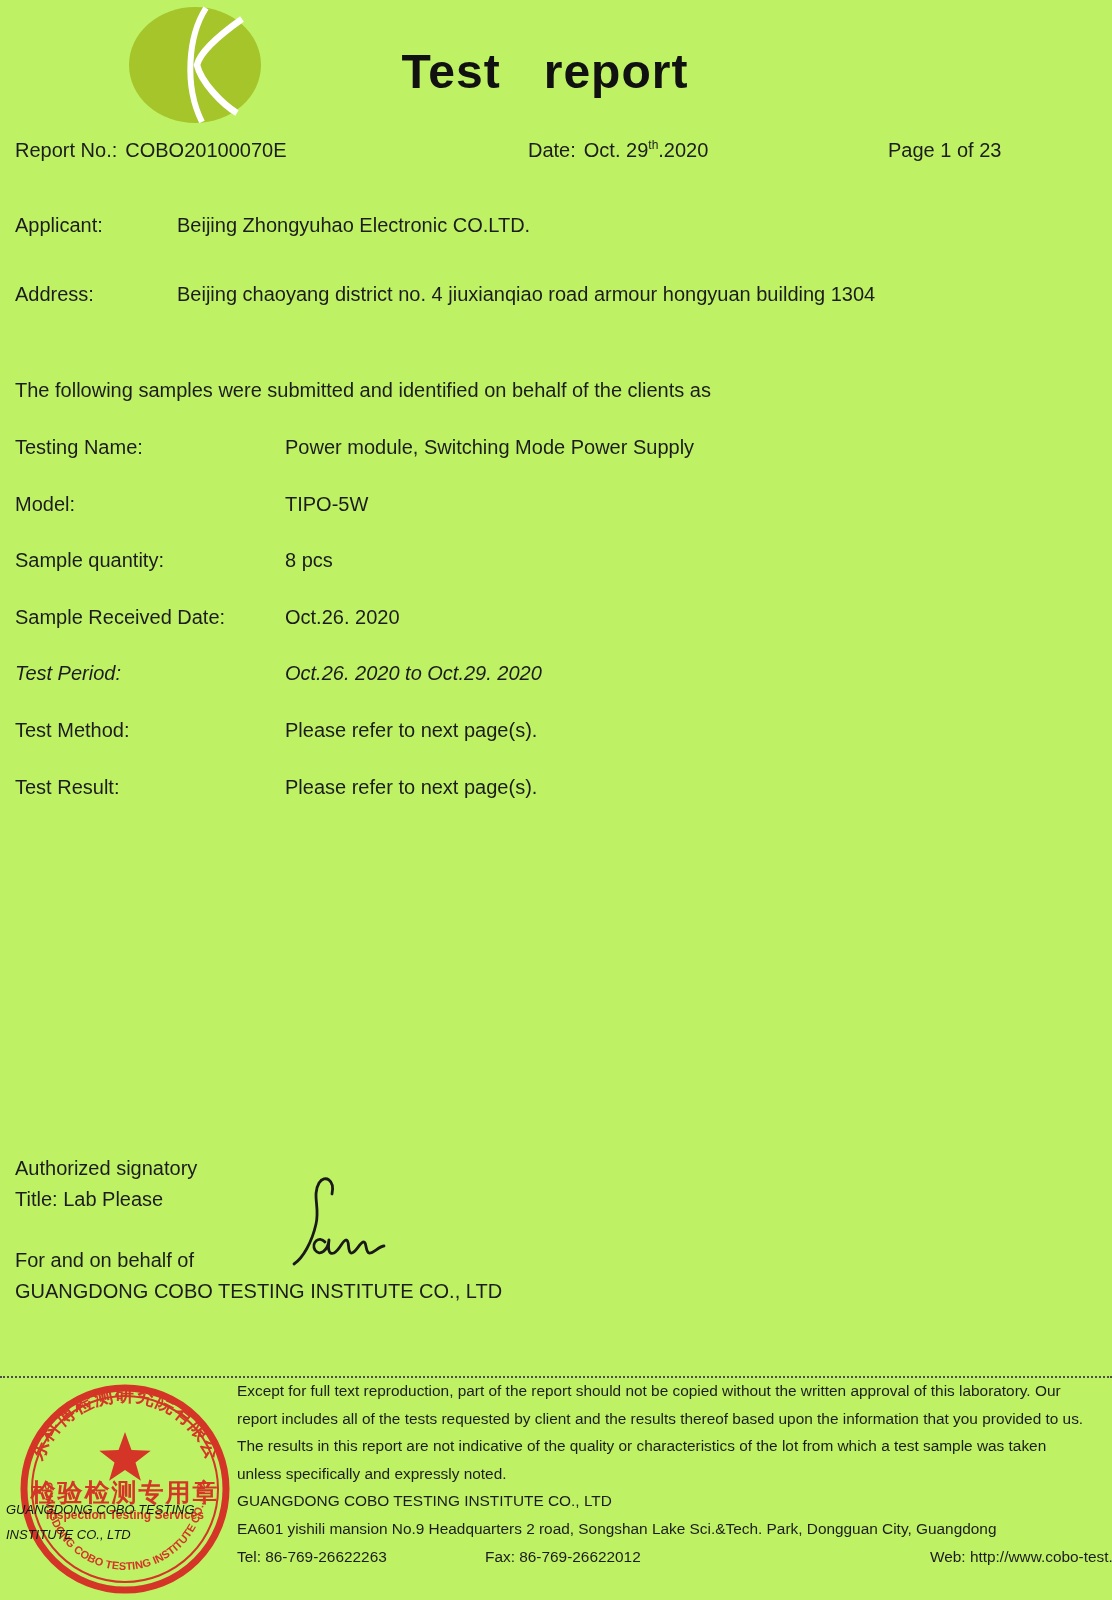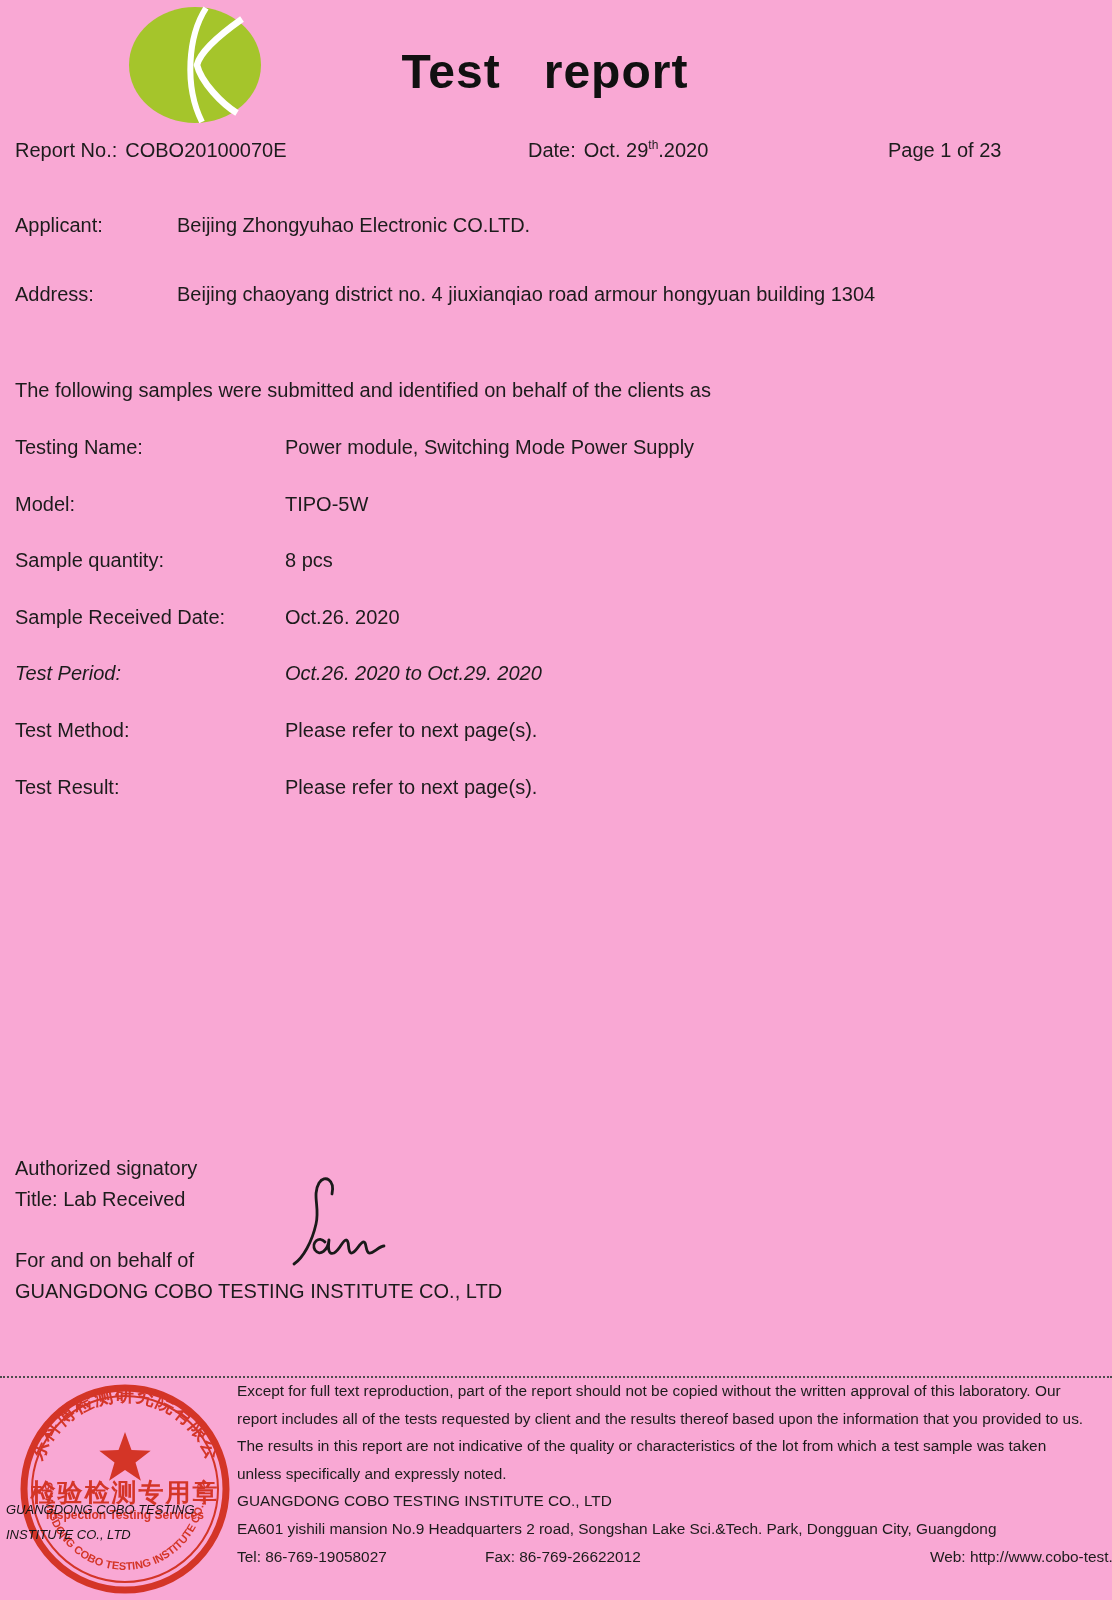--- a/index.html
+++ b/index.html
@@ -1,20 +1,20 @@
 <!DOCTYPE html>
 <html><head>
 <meta charset="utf-8">
 <style>
   * { margin:0; padding:0; box-sizing:border-box; }
   html,body { background:#ffffff; }
   .page {
     position:relative;
     width:1112px; height:1600px;
-    background:#f9a8d4;
+    background:#bef264;
     font-family:"Liberation Sans", sans-serif;
     color:#1c1c1c;
     overflow:hidden;
   }
   .title {
     position:absolute; left:0; top:44px; width:1090px;
     text-align:center; font-size:48px; font-weight:bold;
     letter-spacing:1px; white-space:pre; color:#111;
   }
   .meta { position:absolute; top:139px; font-size:20px; white-space:nowrap; }
@@ -102,21 +102,21 @@
   <div class="row" style="top:719px;">
     <span class="lbl">Test Method:</span>
     <span class="val val-b">Please refer to next page(s).</span>
   </div>
   <div class="row" style="top:776px;">
     <span class="lbl">Test Result:</span>
     <span class="val val-b">Please refer to next page(s).</span>
   </div>
 
   <div class="sigline" style="top:1157px;">Authorized signatory</div>
-  <div class="sigline" style="top:1188px;">Title: Lab Received</div>
+  <div class="sigline" style="top:1188px;">Title: Lab Please</div>
 
   <svg class="sig-svg" width="115" height="112" viewBox="0 0 115 112">
     <g fill="none" stroke="#1a1a1a" stroke-width="2.8" stroke-linecap="round" stroke-linejoin="round">
       <path d="M 49,38 C 52,24 42,18 36,27 C 29,39 37,52 33,68 C 29,86 20,102 11,108"></path>
       <path d="M 42,86 C 36,79 28,87 32,94 C 37,101 45,94 46,84 C 45,92 45,99 51,97 C 57,94 59,85 63,84 C 67,84 64,95 68,97 C 72,98 76,88 80,86 C 84,85 82,95 86,97 C 90,98 96,90 101,90"></path>
     </g>
   </svg>
 
   <div class="sigline" style="top:1249px;">For and on behalf of</div>
   <div class="sigline" style="top:1280px;">GUANGDONG COBO TESTING INSTITUTE CO., LTD</div>
@@ -145,17 +145,17 @@
   <div class="stamp-overlay" style="top:1527px;">INSTITUTE CO., LTD</div>
 
   <div class="footer-col">
     <div class="fline">Except for full text reproduction, part of the report should not be copied without the written approval of this laboratory. Our</div>
     <div class="fline">report includes all of the tests requested by client and the results thereof based upon the information that you provided to us.</div>
     <div class="fline">The results in this report are not indicative of the quality or characteristics of the lot from which a test sample was taken</div>
     <div class="fline">unless specifically and expressly noted.</div>
     <div class="fline">GUANGDONG COBO TESTING INSTITUTE CO., LTD</div>
     <div class="fline">EA601 yishili mansion No.9 Headquarters 2 road, Songshan Lake Sci.&amp;Tech. Park, Dongguan City, Guangdong</div>
     <div class="fline telrow">
-      <span class="cell c1"><span>Tel:</span>&nbsp;<span>86-769-19058027</span></span><span class="cell c2"><span>Fax:</span>&nbsp;<span>86-769-26622012</span></span><span class="cell">Web: http://www.cobo-test.com</span>
+      <span class="cell c1"><span>Tel:</span>&nbsp;<span>86-769-26622263</span></span><span class="cell c2"><span>Fax:</span>&nbsp;<span>86-769-26622012</span></span><span class="cell">Web: http://www.cobo-test.com</span>
     </div>
   </div>
 
 </div>
 
 </body></html>

